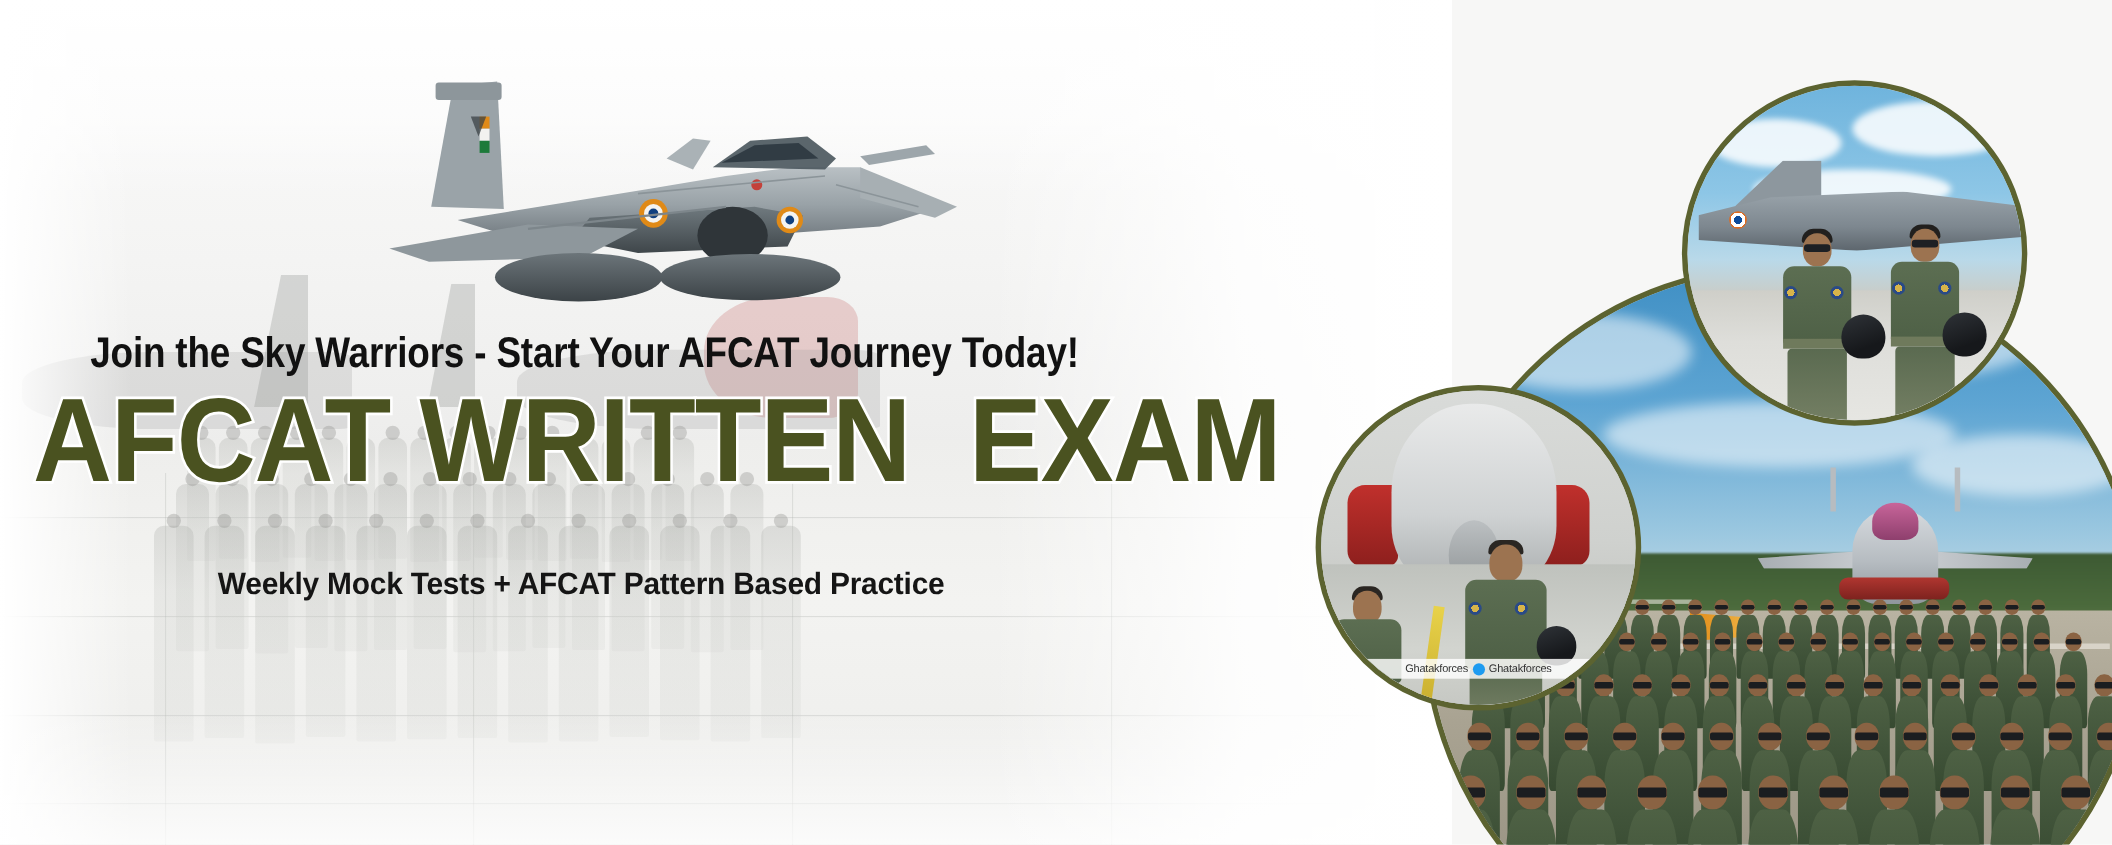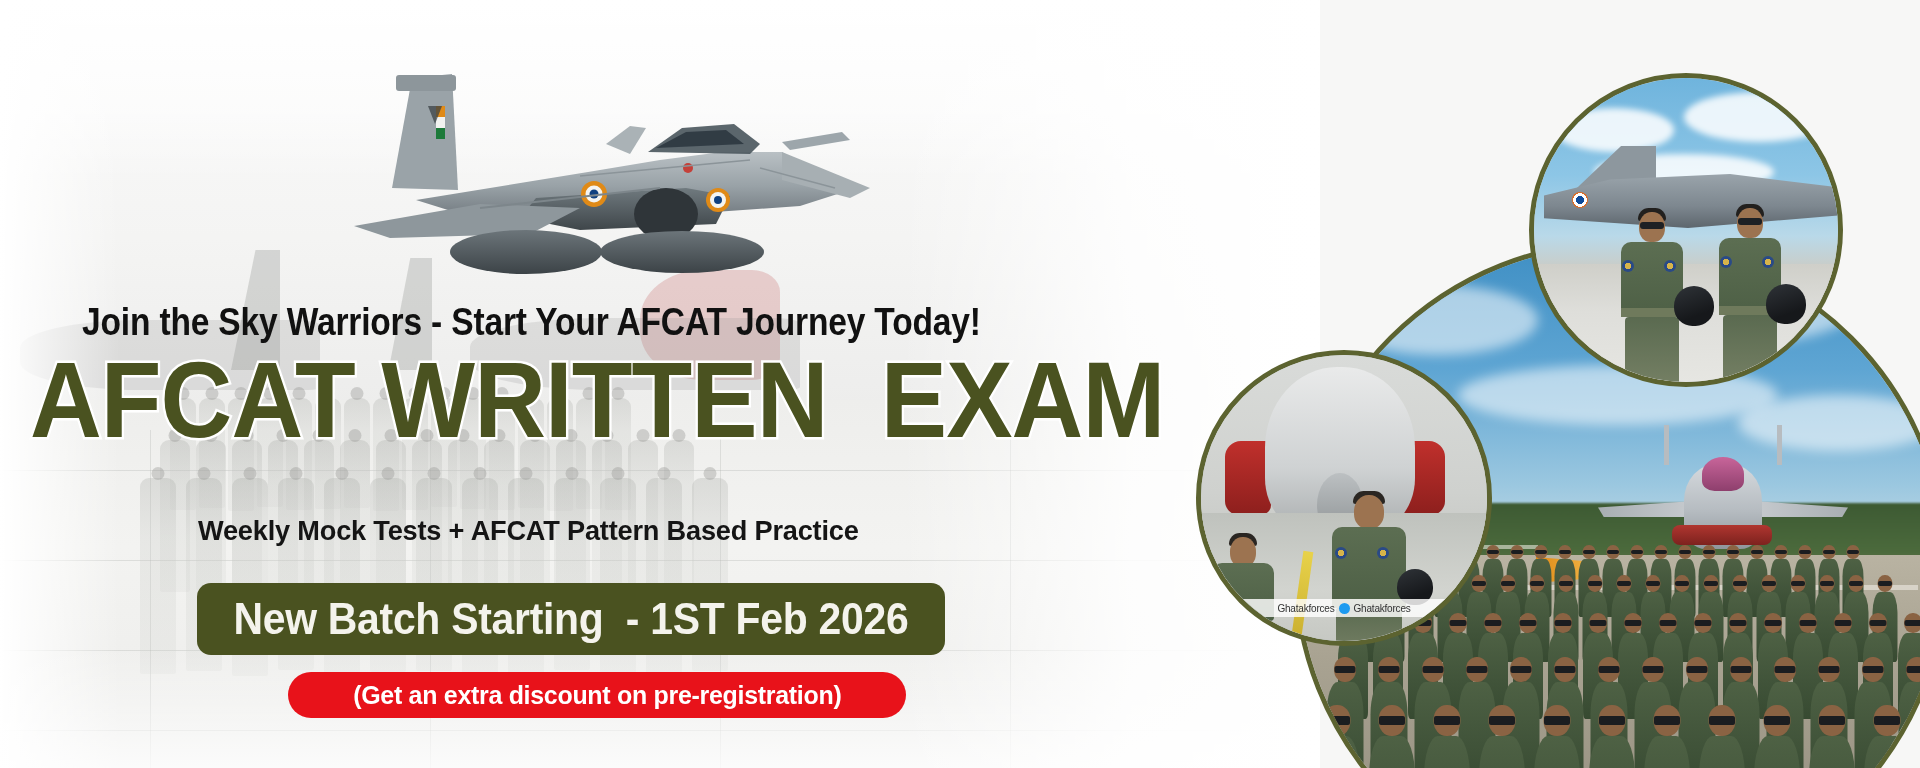--- a/index.html
+++ b/index.html
@@ -364,27 +364,21 @@
       <path d="M150,160 L330,140" stroke="#7d868b" stroke-width="2" fill="none"></path>
       <path d="M250,128 L420,112" stroke="#8b9499" stroke-width="1.5" fill="none"></path>
       <path d="M430,120 L505,140" stroke="#8b9499" stroke-width="1.5" fill="none"></path>
     </svg>
   </div>
 
   <div class="tagline">Join the Sky Warriors - Start Your AFCAT Journey Today!</div>
   <div class="headline">AFCAT WRITTEN  EXAM</div>
   <div class="subline">Weekly Mock Tests + AFCAT Pattern Based Practice</div>
 
-  <div class="batch-badge">
-    <span>New Batch Starting  - 1ST Feb 2026</span>
-  </div>
-
-  <div class="discount-pill">
-    <span>(Get an extra discount on pre-registration)</span>
-  </div>
+
 
   <div class="photo-circle" id="circle-group">
     <div class="pc-inner">
       <div class="skyC"></div>
       <div class="cloudC" style="left:40px;top:40px;width:200px;height:70px;"></div>
       <div class="cloudC" style="left:300px;top:20px;width:260px;height:80px;"></div>
       <div class="cloudC" style="left:160px;top:120px;width:320px;height:60px;"></div>
       <div class="cloudC" style="left:440px;top:150px;width:200px;height:56px;"></div>
       <div class="treesC"></div>
       <div class="runwayC"></div>

